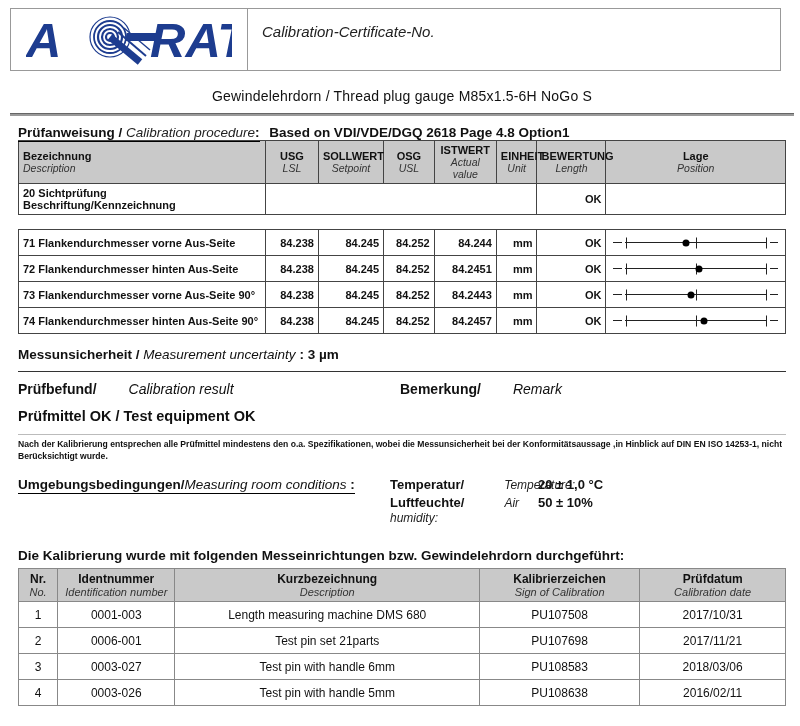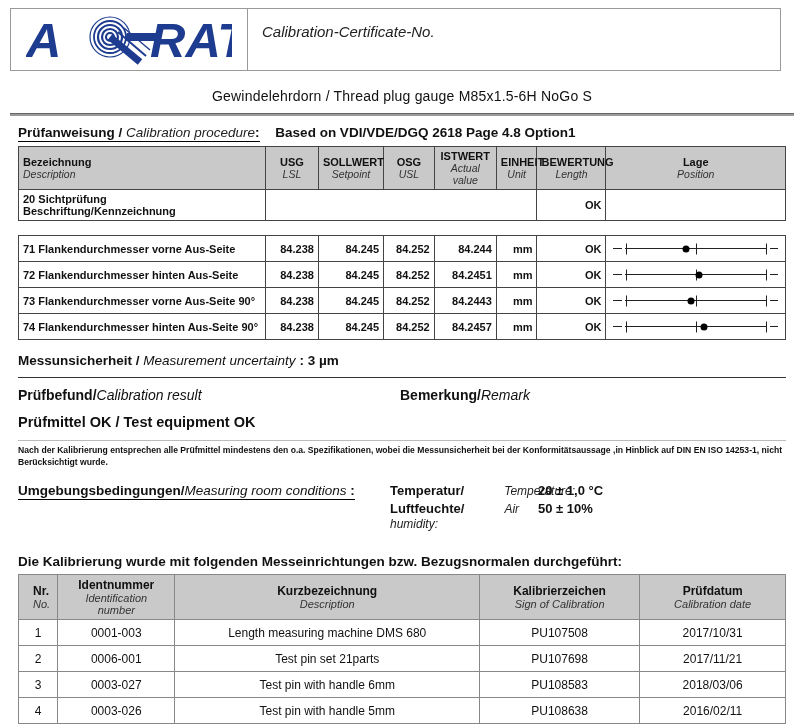--- a/index.html
+++ b/index.html
@@ -30,25 +30,25 @@
 
   
   .subject { text-align:center; font-size:14px; margin-top:17px; letter-spacing:0.2px; }
   .rule-main { margin:9px -8px 0 -8px; height:3px; background:#9a9a9a; border-top:1px solid #666; }
 
   
   .procedure { margin-top:9px; font-size:13.5px; }
   .proc-label { border-bottom:1.5px solid #000; padding-bottom:1px; }
   .proc-label .de { font-weight:bold; }
   .proc-label .en { font-style:italic; color:#222; }
-  .proc-value { font-weight:bold; margin-left:12px; }
+  .proc-value { font-weight:bold; margin-left:6px; }
 
   
   table { border-collapse:collapse; table-layout:fixed; width:768px; }
-  .t1 { border:1px solid #444; margin-top:6px; }
+  .t1 { border:1px solid #444; margin-top:0; }
   .t1 th, .t1 td { border:1px solid #444; vertical-align:middle; }
   .t1 th { background:#c9c9c9; font-size:11px; padding:3px 4px; font-weight:bold; text-align:center; }
   .t1 th .en { display:block; font-weight:normal; font-style:italic; color:#333; font-size:10.5px; }
   .t1 th.left { text-align:left; }
   .t1 td { font-size:11px; font-weight:bold; text-align:right; padding:3px 4px; height:26px; }
   .t1 td.desc { text-align:left; }
   .t1-rows { margin-top:14px; }
 
   
   .lage { position:relative; height:18px; width:100%; }
@@ -63,21 +63,21 @@
                border-radius:50%; transform:translate(-50%,-50%); }
 
   
   .uncertainty { margin-top:13px; font-size:13.5px; }
   .uncertainty .de { font-weight:bold; }
   .uncertainty .en { font-style:italic; }
   .uncertainty .val { font-weight:bold; }
   .rule-thin { margin:9px 0 0 0; height:0; border-top:1.5px solid #333; }
   .result-row { position:relative; margin-top:9px; font-size:14px; height:18px; }
   .result-label .de, .remark-label .de { font-weight:bold; }
-  .result-label .en, .remark-label .en { font-style:italic; }
+  .result-label .en, .remark-label .en { font-style:italic;margin-left:32px; }
   .remark-label { position:absolute; left:382px; top:0; }
   .statement { margin-top:9px; font-size:14.5px; font-weight:bold; }
   .rule-light { margin:10px 0 0 0; border-top:1px solid #bbb; }
   .fineprint { margin-top:4px; font-size:8.6px; line-height:11.5px; }
   .fineprint .de { font-weight:bold; }
   .fineprint .en { font-style:italic; color:#222; }
 
   .conditions { position:relative; margin-top:15px; height:44px; font-size:13.5px; }
   .cond-label { border-bottom:1.5px solid #000; padding-bottom:1px; display:inline-block; }
   .cond-label .de { font-weight:bold; }
@@ -87,21 +87,21 @@
   .cond-name { width:148px; }
   .cond-name .de { font-weight:bold; }
   .cond-name .en { font-style:italic; font-size:12px; color:#222;padding-left:40px; }
   .cond-val { font-weight:bold; }
 
   .equip-intro-de { margin-top:27px; font-size:13.5px; font-weight:bold; }
   .equip-intro-en { margin-top:11px; font-size:12.5px; font-style:italic; }
 
   .t2 { border:1px solid #888; margin-top:5px; }
   .t2 th, .t2 td { border:1px solid #888; text-align:center; vertical-align:middle; }
-  .t2 th { background:#c9c9c9; font-size:12px; font-weight:bold; padding:3px 14px; }
+  .t2 th { background:#c9c9c9; font-size:12px; font-weight:bold; padding:3px 2px; }
   .t2 th .en { display:block; font-weight:normal; font-style:italic; color:#333; font-size:11px; }
   .t2 td { font-size:12px; padding:4px 2px; height:26px; }
 
   
   .logo-svg { display:block; }
 </style>
 </head>
 <body>
 
 <div class="page">
@@ -288,21 +288,21 @@
         <span class="cond-name"><span class="de">Temperatur/</span><span class="en">Temperature:</span></span>
         <span class="cond-val">20 ± 1,0 °C</span>
       </div>
       <div class="cond-row">
         <span class="cond-name"><span class="de">Luftfeuchte/</span><span class="en">Air humidity:</span></span>
         <span class="cond-val">50 ± 10%</span>
       </div>
     </div>
   </div>
 
-  <div class="equip-intro-de">Die Kalibrierung wurde mit folgenden Messeinrichtungen bzw. Bezugsnormalen durchgeführt:</div>
+  <div class="equip-intro-de">Die Kalibrierung wurde mit folgenden Messeinrichtungen bzw. Gewindelehrdorn durchgeführt:</div>
 
   <table class="t2">
     <colgroup>
       <col style="width:5.1%">
         <col style="width:15.3%">
         <col style="width:39.7%">
         <col style="width:20.9%">
         <col style="width:19.0%">
     </colgroup>
     <tbody>

